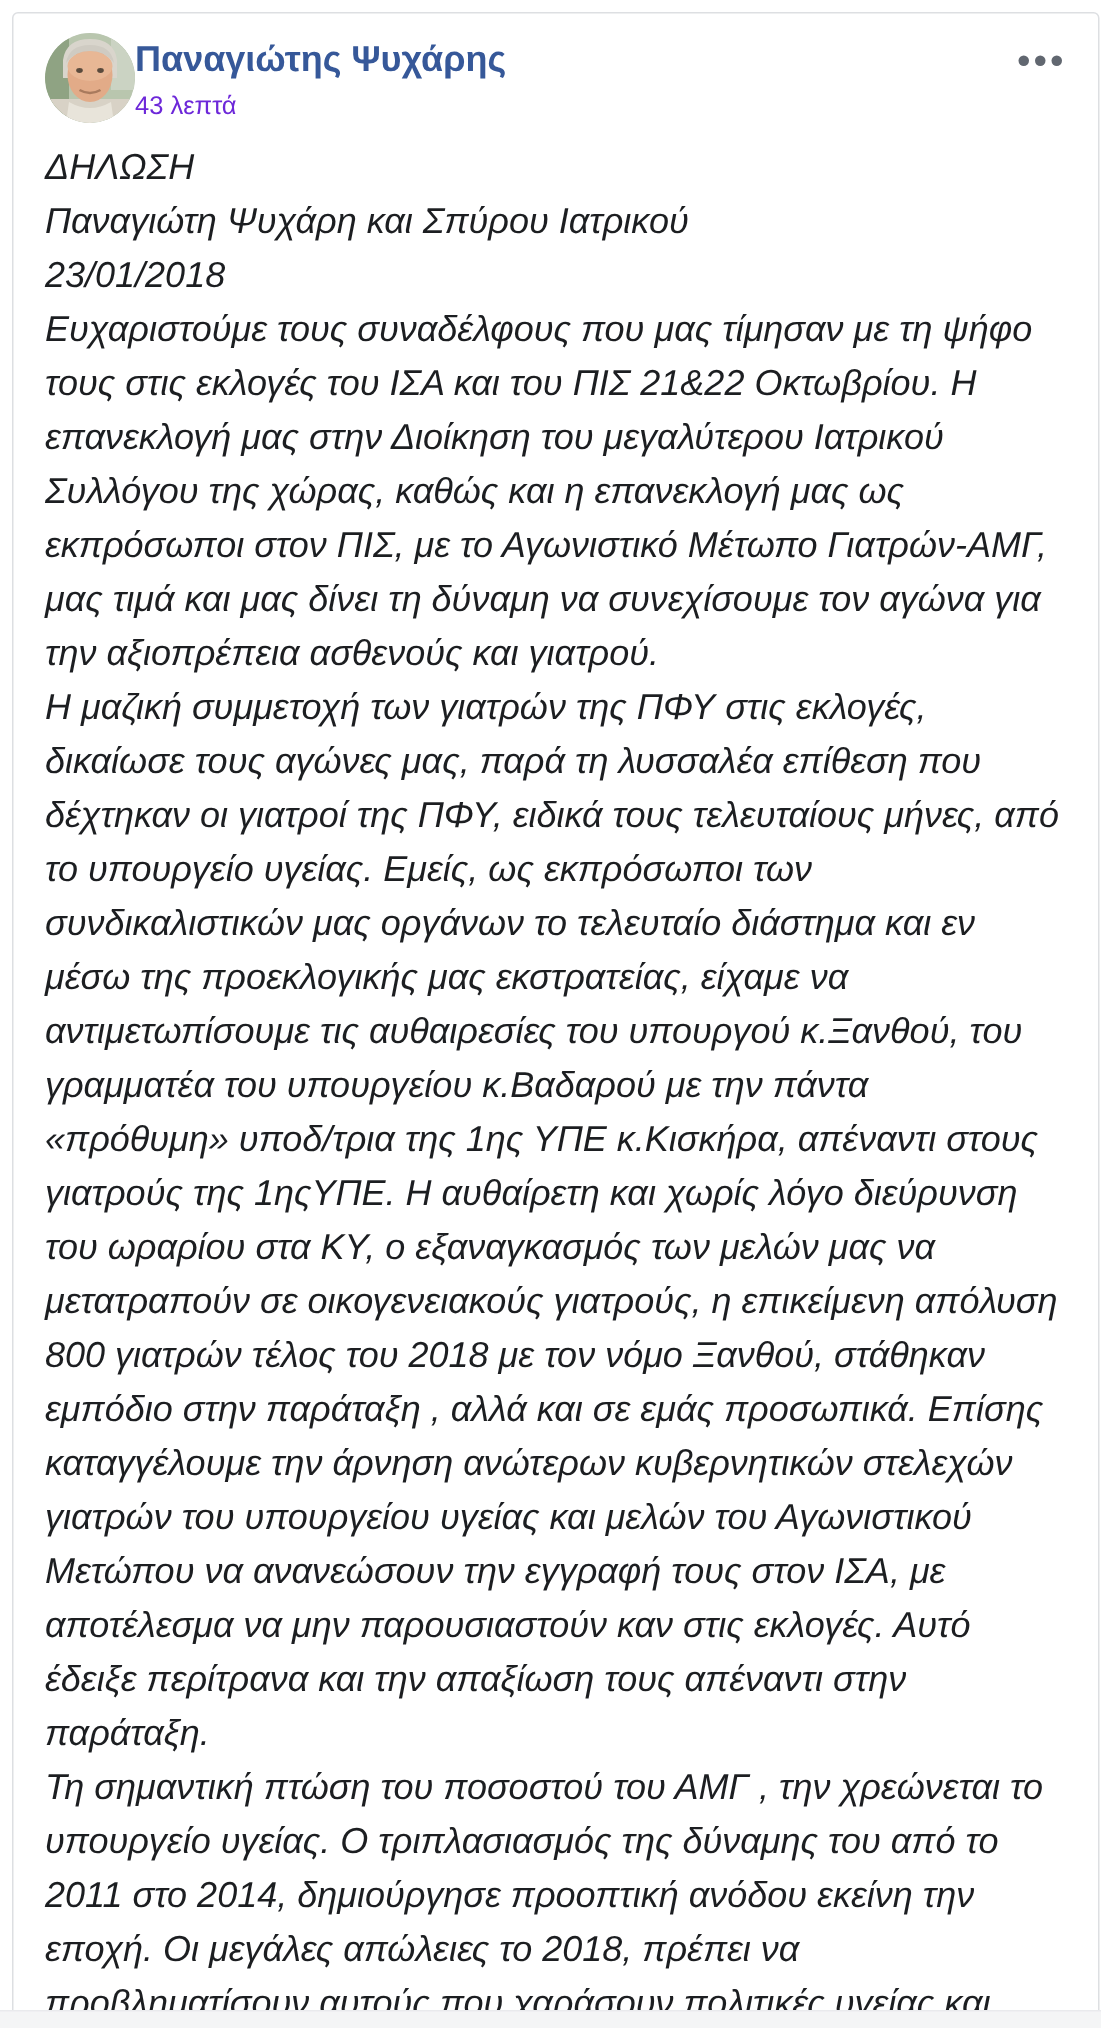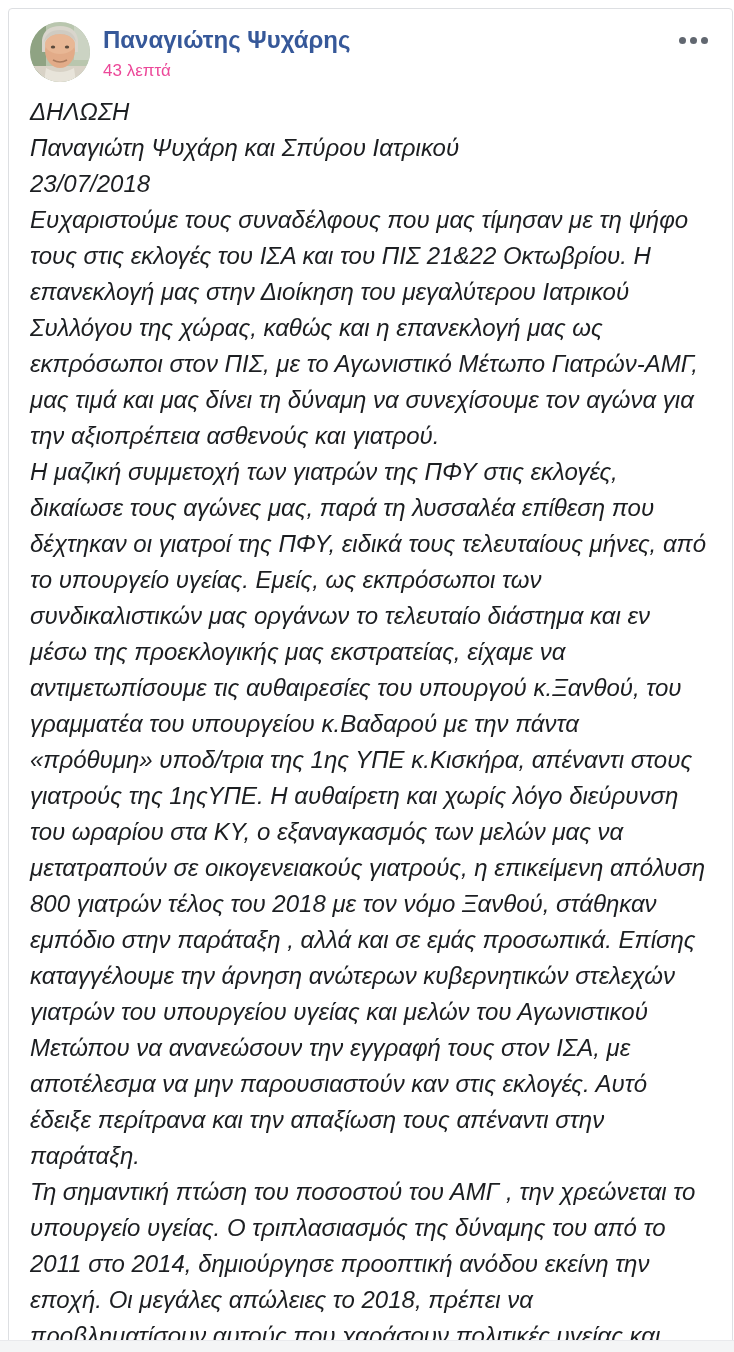--- a/index.html
+++ b/index.html
@@ -20,21 +20,21 @@
     display:flex;align-items:flex-start;
     padding:13px 16px 0 21px;
     position:relative;
   }
   .avatar{
     width:60px;height:60px;border-radius:50%;
     overflow:hidden;flex:0 0 60px;cursor:pointer;
     background:#c9d2c4;
   }
   .avatar svg{display:block;}
-  .hmeta{margin-left:13px;padding-top:4px;}
+  .hmeta{padding-top:4px;}
   .author{
     font-size:24px;font-weight:bold;color:#365899;
     text-decoration:none;line-height:1.2;display:inline-block;cursor:pointer;
   }
   .time{
     font-size:17px;color:#90949c;margin-top:6px;cursor:pointer;
   }
   .dots{
     position:absolute;right:18px;top:22px;
     display:flex;gap:4px;padding:6px;cursor:pointer;
@@ -80,34 +80,34 @@
           <ellipse cx="23" cy="25" rx="2.2" ry="1.6" fill="#5a4a3c"></ellipse>
           <ellipse cx="37" cy="25" rx="2.2" ry="1.6" fill="#5a4a3c"></ellipse>
           <path d="M23 38 Q30 42 37 38" stroke="#a97a5d" stroke-width="1.6" fill="none"></path>
           <path d="M16 46 Q30 54 44 46 L46 60 L14 60 Z" fill="#e8e4da"></path>
         </g>
       </svg>
     </div>
 
     <div class="hmeta">
       <a class="author" style="color: rgb(54, 88, 153);">Παναγιώτης Ψυχάρης</a>
-      <div class="time" style="color: #ec4899;">43 λεπτά</div>
+      <div class="time" style="color: #6d28d9;">43 λεπτά</div>
     </div>
 
     <div class="dots">
       <i></i>
       <i></i>
       <i></i>
     </div>
   </div>
 
   <div class="body-text" style="color: rgb(28, 30, 33);">
     <p class="post-line">ΔΗΛΩΣΗ</p>
     <p class="post-line">Παναγιώτη Ψυχάρη και Σπύρου Ιατρικού</p>
-    <p class="post-line">23/07/2018</p>
+    <p class="post-line">23/01/2018</p>
     <p class="post-line">Ευχαριστούμε τους συναδέλφους που μας τίμησαν με τη ψήφο τους στις εκλογές του ΙΣΑ και του ΠΙΣ 21&amp;22 Οκτωβρίου. Η επανεκλογή μας στην Διοίκηση του μεγαλύτερου Ιατρικού Συλλόγου της χώρας, καθώς και η επανεκλογή μας ως εκπρόσωποι στον ΠΙΣ, με το Αγωνιστικό Μέτωπο Γιατρών-ΑΜΓ, μας τιμά και μας δίνει τη δύναμη να συνεχίσουμε τον αγώνα για την αξιοπρέπεια ασθενούς και γιατρού.</p>
     <p class="post-line">Η μαζική συμμετοχή των γιατρών της ΠΦΥ στις εκλογές, δικαίωσε τους αγώνες μας, παρά τη λυσσαλέα επίθεση που δέχτηκαν οι γιατροί της ΠΦΥ, ειδικά τους τελευταίους μήνες, από το υπουργείο υγείας. Εμείς, ως εκπρόσωποι των συνδικαλιστικών μας οργάνων το τελευταίο διάστημα και εν μέσω της προεκλογικής μας εκστρατείας, είχαμε να αντιμετωπίσουμε τις αυθαιρεσίες του υπουργού κ.Ξανθού, του γραμματέα του υπουργείου κ.Βαδαρού με την πάντα «πρόθυμη» υποδ/τρια της 1ης ΥΠΕ κ.Κισκήρα, απέναντι στους γιατρούς της 1ηςΥΠΕ. Η αυθαίρετη και χωρίς λόγο διεύρυνση του ωραρίου στα ΚΥ, ο εξαναγκασμός των μελών μας να μετατραπούν σε οικογενειακούς γιατρούς, η επικείμενη απόλυση 800 γιατρών τέλος του 2018 με τον νόμο Ξανθού, στάθηκαν εμπόδιο στην παράταξη , αλλά και σε εμάς προσωπικά. Επίσης καταγγέλουμε την άρνηση ανώτερων κυβερνητικών στελεχών γιατρών του υπουργείου υγείας και μελών του Αγωνιστικού Μετώπου να ανανεώσουν την εγγραφή τους στον ΙΣΑ, με αποτέλεσμα να μην παρουσιαστούν καν στις εκλογές. Αυτό έδειξε περίτρανα και την απαξίωση τους απέναντι στην παράταξη.</p>
     <p class="post-line">Τη σημαντική πτώση του ποσοστού του ΑΜΓ , την χρεώνεται το υπουργείο υγείας. Ο τριπλασιασμός της δύναμης του από το 2011 στο 2014, δημιούργησε προοπτική ανόδου εκείνη την εποχή. Οι μεγάλες απώλειες το 2018, πρέπει να προβληματίσουν αυτούς που χαράσουν πολιτικές υγείας και ειδικά πολιτικές στο πρωτοβάθμιο σύστημα και στον ιδιωτικό τομέα. Η άρνηση των νοσοκομειακών γιατρών να συμμετέχουν στις εκλογές πρέπει να προβληματίσει εκτός από το υπουργείο και την ηγεσία της παράταξης μας στην ΕΙΝΑΠ.</p>
 
   </div>
 
 </div>
 
 <div class="footer-band" style="background: rgb(244, 245, 246);"></div>
 

